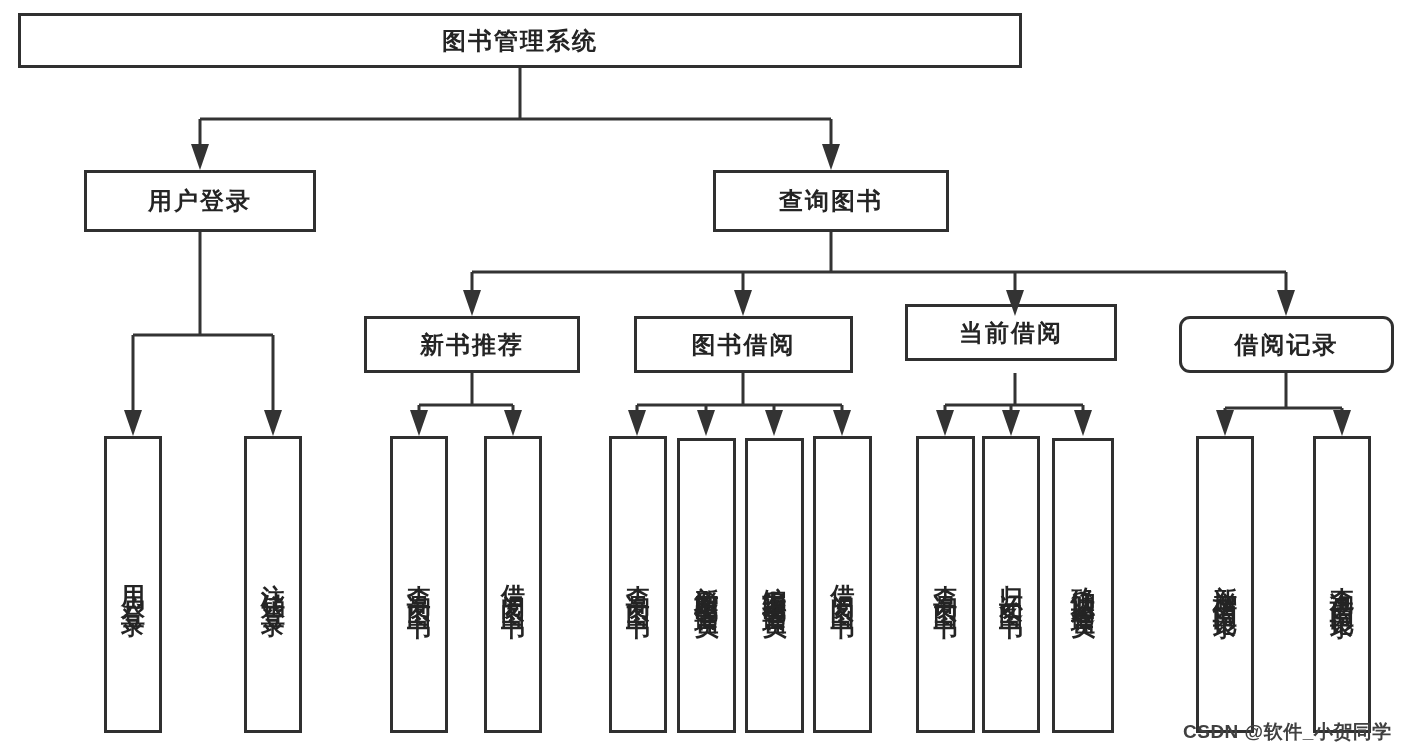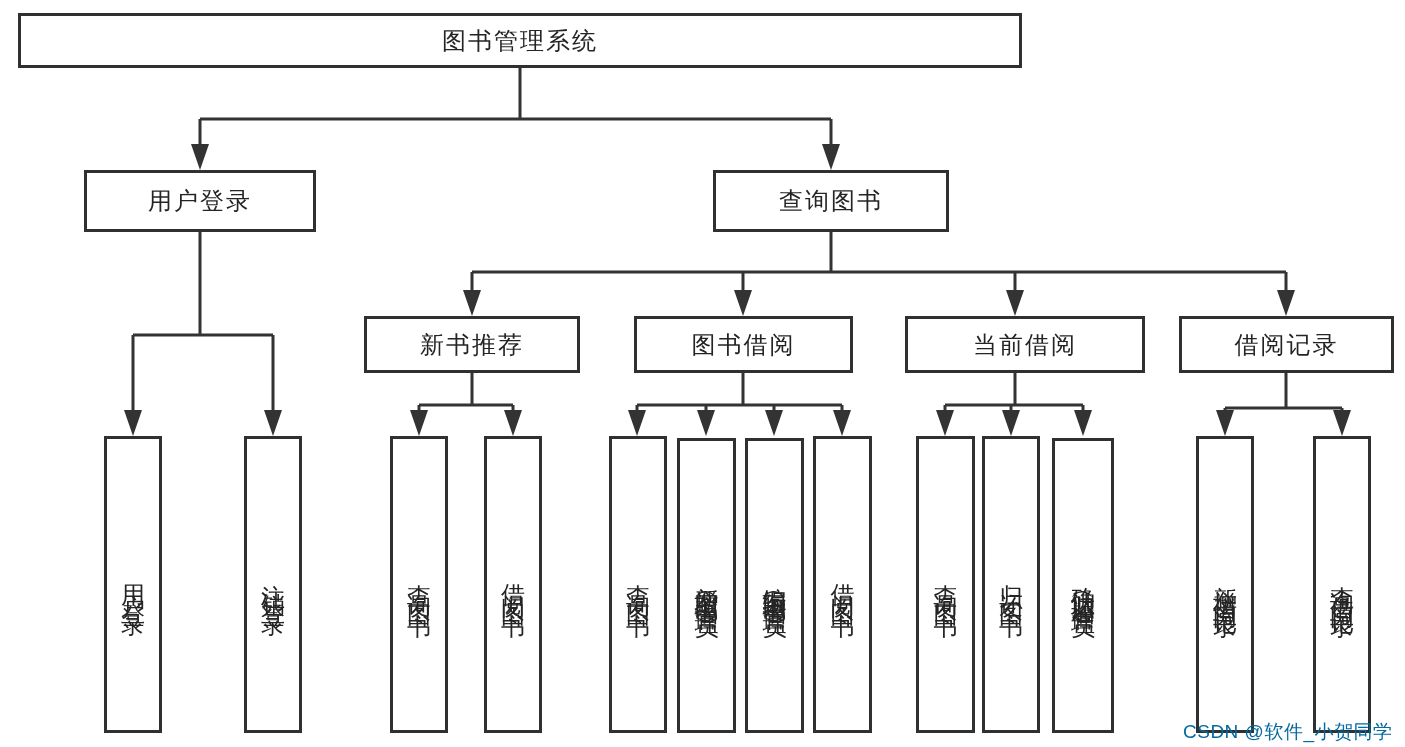--- a/index.html
+++ b/index.html
@@ -2,20 +2,21 @@
 <html><head>
 <meta charset="utf-8">
 <style>
   html,body{margin:0;padding:0;background:#fff;}
   .canvas{
     position:relative;
     width:1405px;height:747px;
     background:#fff;
     font-family:"Liberation Sans","DejaVu Sans",sans-serif;
     overflow:hidden;
+    font-weight:bold;
   }
   .box{
     position:absolute;
     background:#fff;
     border:3px solid #303030;
     box-sizing:border-box;
     display:flex;
     align-items:center;
     justify-content:center;
     color:#242424;
@@ -35,21 +36,21 @@
     position:absolute;left:0;top:0;width:1405px;height:747px;
     pointer-events:none;
   }
   .wires path{stroke:#333;stroke-width:3;fill:none;}
   .wires polygon{fill:#333;stroke:none;}
   .watermark{
     position:absolute;
     left:1183px;top:719px;
     font-size:19px;
     letter-spacing:0.5px;
-    color:#0369a1;
+    color:#404040;
     white-space:nowrap;
     z-index:10;
   }
 </style>
 </head>
 <body>
 
 <div class="canvas">
 
   <div class="box h" style="left:18px;top:13px;width:1004px;height:55px;">
@@ -62,24 +63,24 @@
   <div class="box h" style="left:713px;top:170px;width:236px;height:62px;">
     <span>查询图书</span>
   </div>
 
   <div class="box h" style="left:364px;top:316px;width:216px;height:57px;justify-content:center;">
     <span>新书推荐</span>
   </div>
   <div class="box h" style="left:634px;top:316px;width:219px;height:57px;">
     <span>图书借阅</span>
   </div>
-  <div class="box h" style="left:905px;top:316px;width:240px;height:57px;">
+  <div class="box h" style="left:905px;top:304px;width:212px;height:57px;">
     <span>当前借阅</span>
   </div>
-  <div class="box h" style="left:1179px;top:316px;width:215px;height:57px;">
+  <div class="box h" style="left:1179px;top:316px;width:215px;height:57px;border-radius:11px;">
     <span>借阅记录</span>
   </div>
 
   <div class="box v ls10" style="left:104px;top:436px;width:58px;height:297px;">
     <span>用户登录</span>
   </div>
   <div class="box v ls10" style="left:244px;top:436px;width:58px;height:297px;">
     <span>注销登录</span>
   </div>
 

